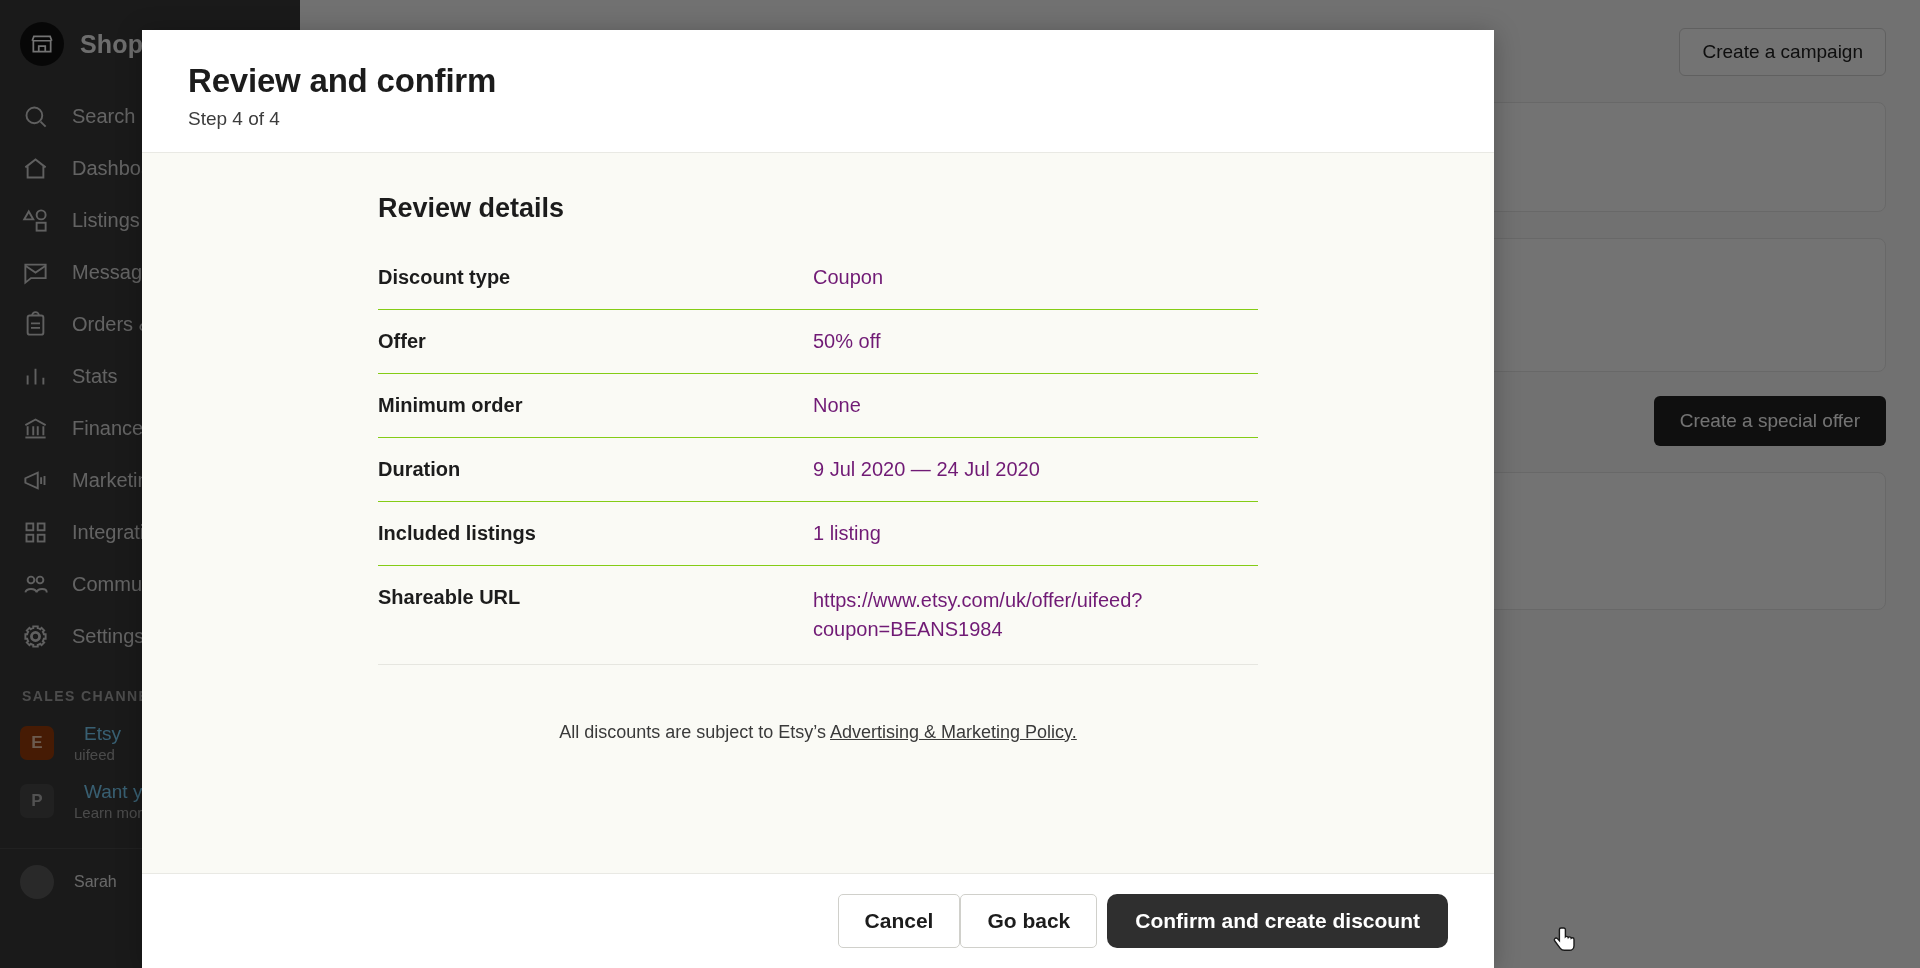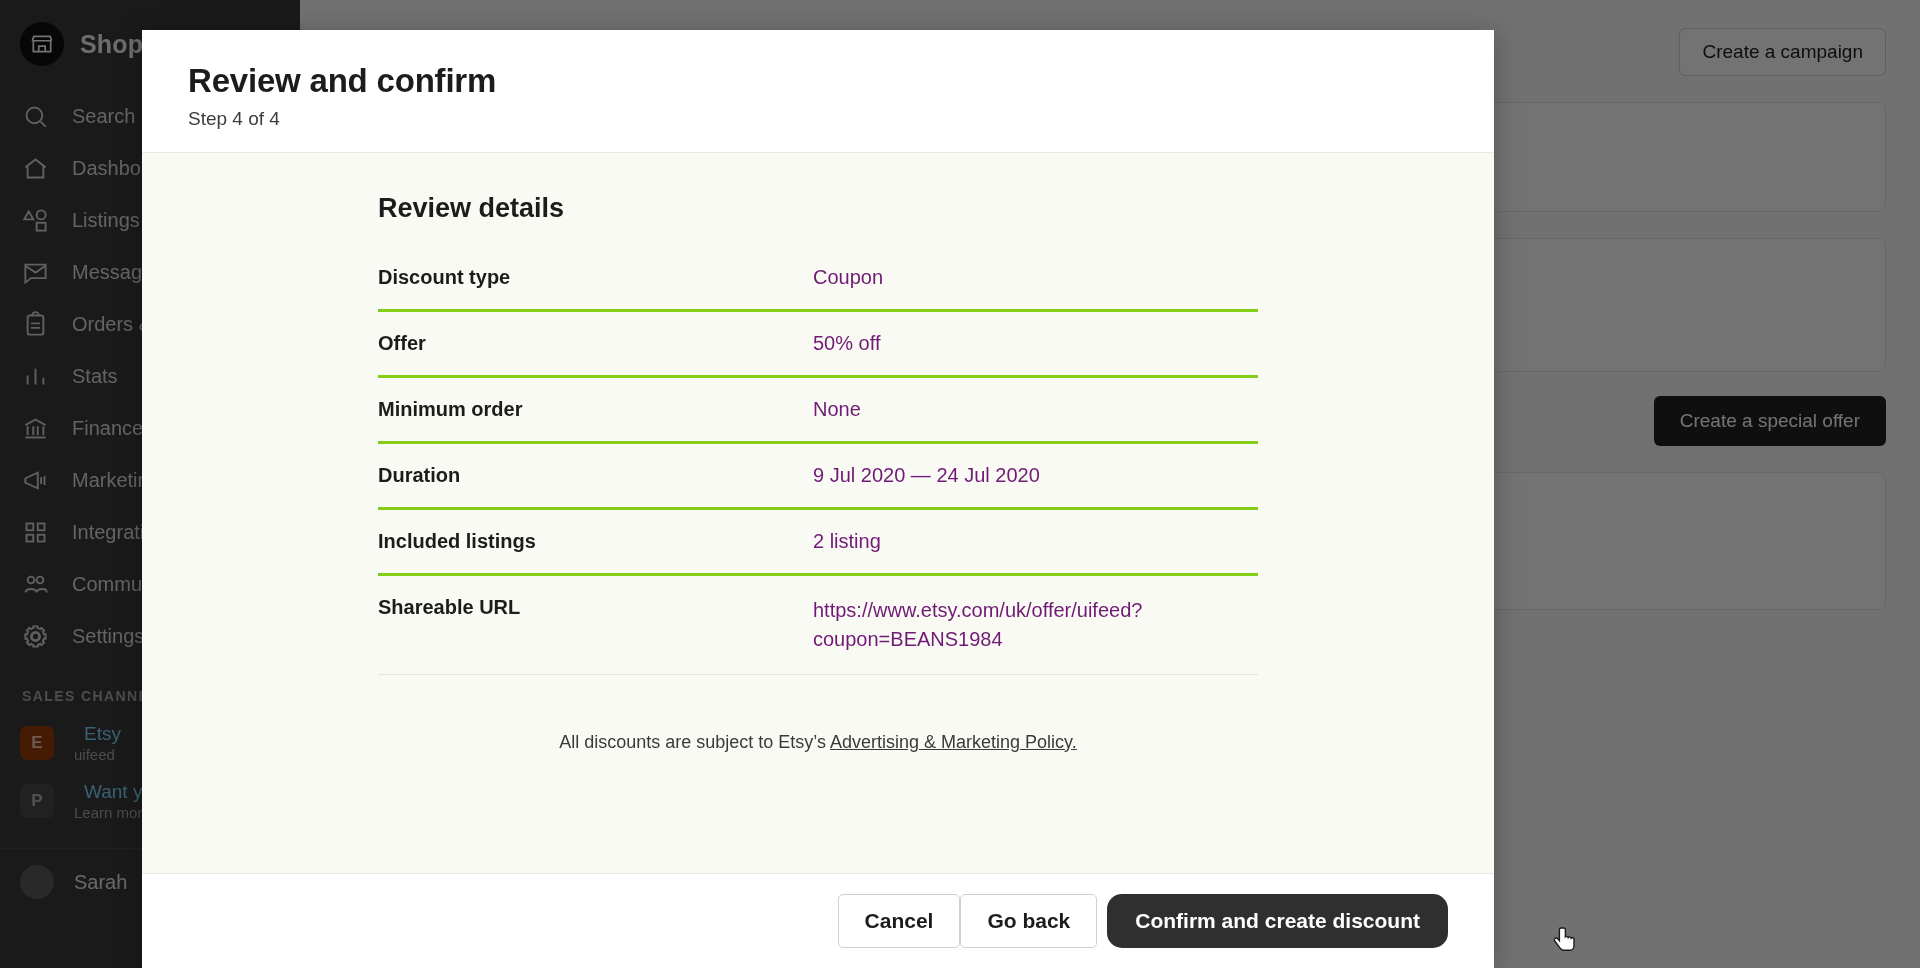--- a/index.html
+++ b/index.html
@@ -43,21 +43,21 @@
     width:34px; height:34px; flex:0 0 34px; border-radius:7px;
     display:flex; align-items:center; justify-content:center;
     font-size:17px; font-weight:bold; color:#f0c9ae;
   }
   .channel .txt .t1 { font-size:19px; color:#7dd3fc; white-space:nowrap;margin-left:10px; }
   .channel .txt .t2 { font-size:15px; color:#a5a5a5; margin-top:1px; white-space:nowrap; }
 
   .sidebar-divider { height:1px; background:#4a4a4a; margin:18px 0 0 0; }
   .user-row { display:flex; align-items:center; gap:20px; padding:16px 20px; cursor:pointer; }
   .avatar { width:34px; height:34px; border-radius:50%; background:#5c5c5c; flex:0 0 34px; }
-  .user-name { font-size:20px; color:#e6e6e6; }
+  .user-name { font-size:16px; color:#e6e6e6; }
 
   
   .content { flex:1; position:relative; background:#fafafa; padding:28px 34px; }
   .content-topbar { display:flex; justify-content:flex-end; }
   .btn-ghost {
     border:1px solid #d4d4d4; background:#fff; border-radius:6px;
     padding:12px 22px; font-size:19px; color:#222; cursor:pointer; white-space:nowrap;
   }
   .bg-card {
     background:#fff; border:1px solid #e6e6e6; border-radius:8px;
@@ -86,21 +86,21 @@
 
   .modal-body {
     flex:1; background:#fafaf5; overflow:auto;
     padding:40px 0 0 0;
   }
   .body-inner { width:880px; margin:0 auto; }
   .review-heading { font-size:27px; font-weight:bold; color:#1c1c1c; margin-bottom:22px; }
 
   table.review { width:880px; border-collapse:collapse; }
   table.review td { padding:20px 0 20px 0; vertical-align:top; font-size:20px; }
-  table.review tr + tr td { border-top:3px solid #84cc16; }
+  table.review tr + tr td { border-top:1px solid #84cc16; }
   td.lbl { width:435px; font-weight:bold; color:#1c1c1c; }
   td.val { color:#701a75; }
   td.val.wrap { width:445px; line-height:1.45; word-break:break-word; }
 
   .table-bottom-rule { width:880px; height:1px; background:#e6e6e0; }
   .note {
     width:880px; text-align:center; margin-top:26px;
     font-size:18px; color:#3a3a3a; line-height:1.55;
   }
   .note a { color:#3a3a3a; text-decoration:underline; }
@@ -108,21 +108,21 @@
   .modal-footer {
     border-top:1px solid #e9e9e4; background:#fff;
     padding:20px 46px; display:flex; align-items:center; justify-content:flex-end;
   }
   .footer-right { display:flex; align-items:center; gap:10px; }
   .btn-outline {
     border:1px solid #d0d0cb; background:#fff; border-radius:5px;
     padding:14px 26px; font-size:21px; font-weight:bold; color:#1c1c1c; cursor:pointer;
   }
   .btn-primary {
-    background:#2f2f2f; color:#fff; border:none; border-radius:15px;
+    background:#2f2f2f; color:#fff; border:none; border-radius:10px;
     padding:15px 28px; font-size:21px; font-weight:bold; cursor:pointer;
   }
 
   
   #cursor { position:absolute; left:1552px; top:926px; width:26px; height:30px; pointer-events:none; }
 </style>
 </head>
 <body>
 
 <div id="app-bg">
@@ -326,21 +326,21 @@
         <tr>
           <td class="lbl">Minimum order</td>
           <td class="val">None</td>
         </tr>
         <tr>
           <td class="lbl">Duration</td>
           <td class="val">9 Jul 2020 — 24 Jul 2020</td>
         </tr>
         <tr>
           <td class="lbl">Included listings</td>
-          <td class="val">2 listing</td>
+          <td class="val">1 listing</td>
         </tr>
         <tr>
           <td class="lbl">Shareable URL</td>
           <td class="val wrap">https://www.etsy.com/uk/offer/uifeed?coupon=BEANS1984</td>
         </tr>
       </tbody>
         </table>
 
       <div class="table-bottom-rule"></div>
 

